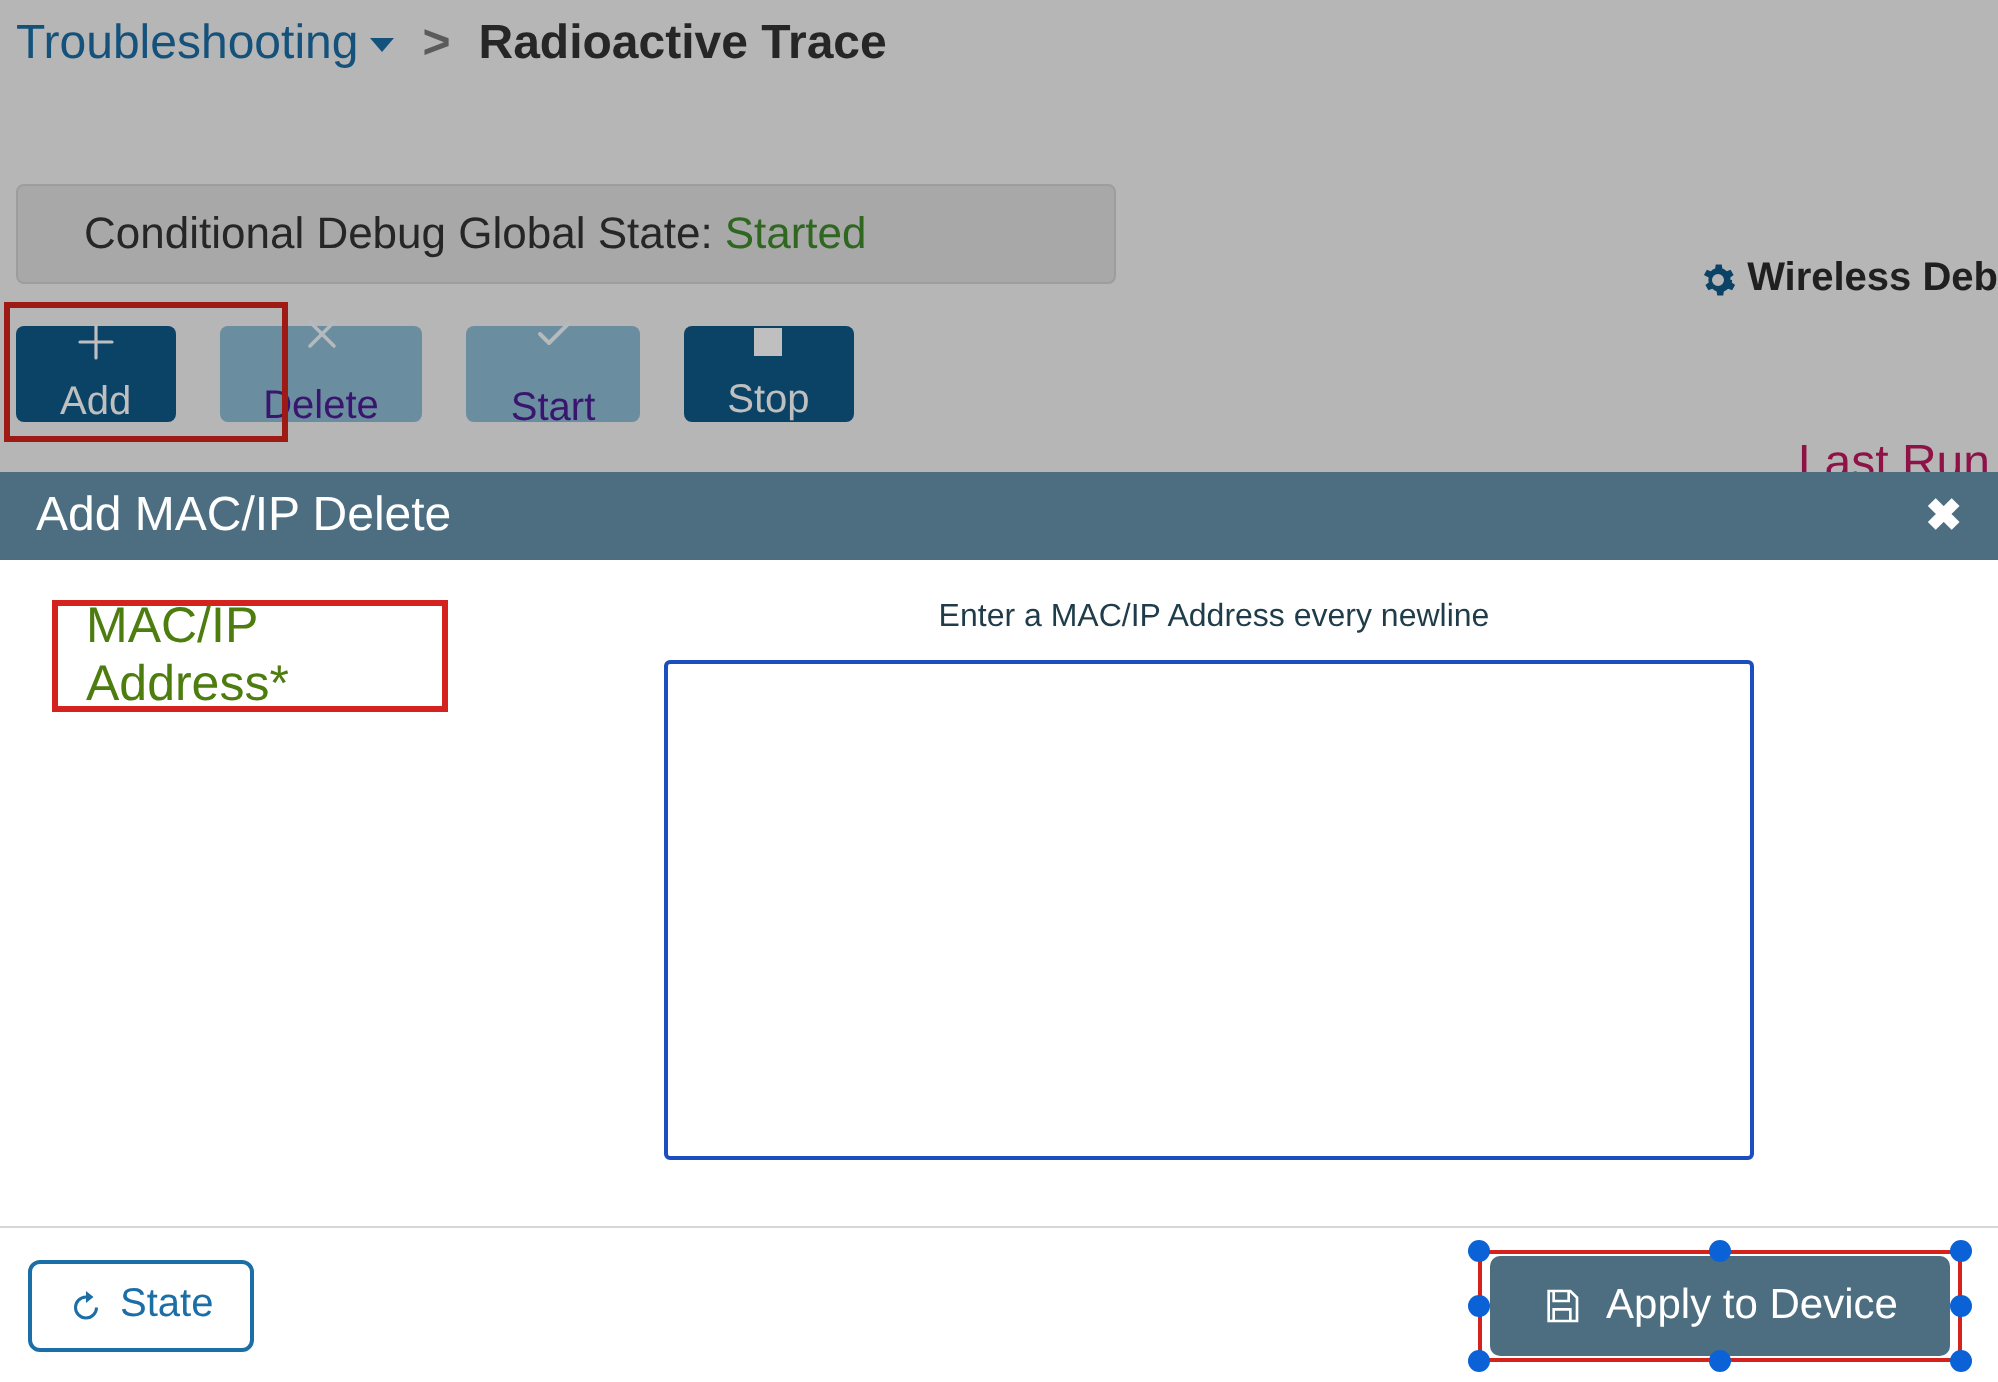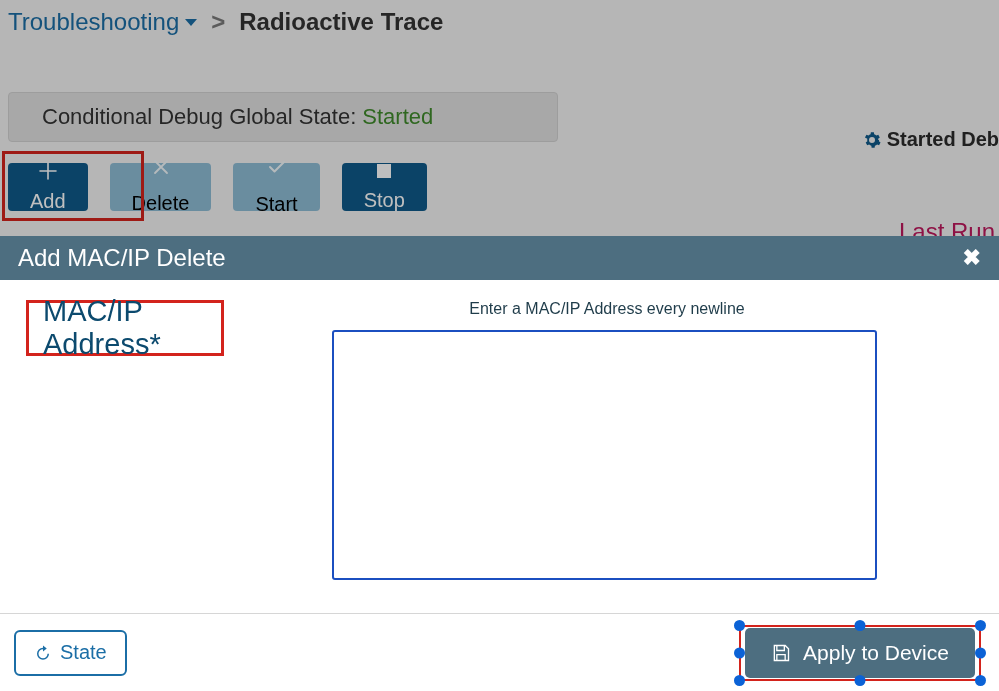--- a/index.html
+++ b/index.html
@@ -36,21 +36,21 @@
 
   .toolbar {
     position: absolute; top: 163px; left: 8px; display: flex; gap: 22px; align-items: center;
   }
   .btn {
     display: flex; align-items: center; justify-content: center; gap: 10px;
     height: 48px; border-radius: 4px; padding: 0 22px; font-size: 20px;
     color: #fff; cursor: pointer; border: none; flex-direction: column;
   }
   .btn-primary { background: #0f5a8a; }
-  .btn-disabled { background: #8ebcd5; color: #000000; cursor: default; gap: 17px; }
+  .btn-disabled { background: #8ebcd5; color: #4c1d95; cursor: default; gap: 17px; }
   .btn-stop { background: #0f5a8a; }
   .icon { display: inline-flex; align-items: center; justify-content: center; }
 
   .add-highlight {
     position: absolute; top: 151px; left: 2px; width: 142px; height: 70px;
     border: 3px solid #d3231c; pointer-events: none;
   }
 
   .wireless-debug {
     position: absolute; top: 128px; right: 0; color: #2b2b2b; font-size: 20px; font-weight: 600;
@@ -74,21 +74,21 @@
 
   
   .modal-body {
     position: absolute; top: 280px; left: 0; right: 0; bottom: 78px;
     background: #fff; z-index: 5; padding: 20px 16px;
     display: flex; gap: 0;
   }
   .field-label-box {
     border: 3px solid #d3231c; padding: 12px 14px; height: 56px;
     display: flex; align-items: center; margin-left: 10px;
-    font-size: 29px; color: #0c4a6e; width: 198px;
+    font-size: 25px; color: #4d7c0f; width: 198px;
   }
   .field-right { margin-left: 108px; flex: 1; max-width: 550px; }
   .hint { color: #1f3c4a; font-size: 16px; margin-bottom: 12px; text-align: center; }
   .ta {
     width: 545px; height: 250px; border: 2px solid #1b4fc0; border-radius: 3px;
     resize: none; padding: 8px; font-size: 16px; font-family: inherit; outline: none;
   }
 
   
   .modal-footer {
@@ -181,21 +181,21 @@
     </div>
 
     <div class="add-highlight"></div>
 
     <div class="wireless-debug">
       <span class="icon">
         <svg class="gear" viewBox="0 0 24 24">
             <path fill="#0f5a8a" d="M12 8a4 4 0 100 8 4 4 0 000-8zm9.4 4c0 .6-.1 1.1-.2 1.7l2.2 1.7-2 3.5-2.6-1a8 8 0 01-2.9 1.7l-.4 2.8h-4l-.4-2.8a8 8 0 01-2.9-1.7l-2.6 1-2-3.5 2.2-1.7c-.1-.6-.2-1.1-.2-1.7s.1-1.1.2-1.7L2.6 8.6l2-3.5 2.6 1a8 8 0 012.9-1.7L10.5 1.6h4l.4 2.8a8 8 0 012.9 1.7l2.6-1 2 3.5-2.2 1.7c.1.6.2 1.1.2 1.7z"></path>
           </svg>
       </span>
-      <span>Started Deb</span>
+      <span>Wireless Deb</span>
     </div>
 
     <div class="last-run">
       <span>Last Run</span>
     </div>
   </div>
 
   <div class="bg-dim-overlay"></div>
 
   <div class="modal-header">

